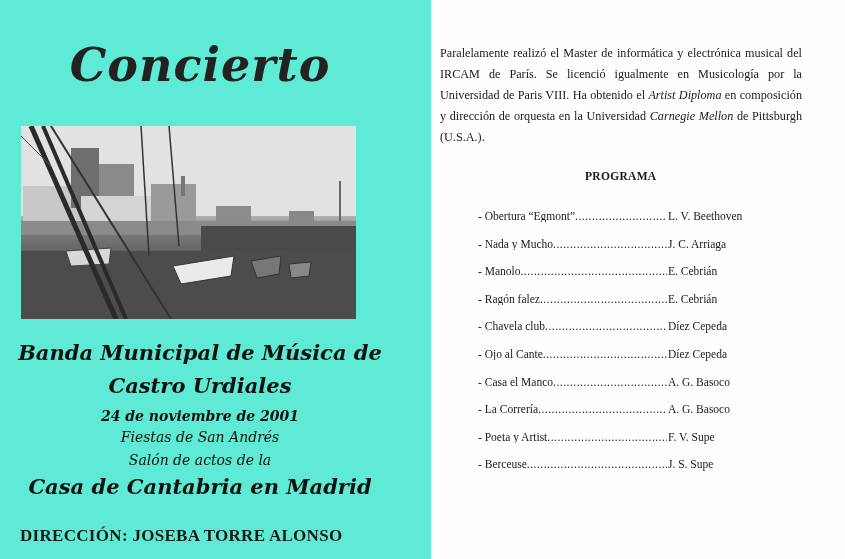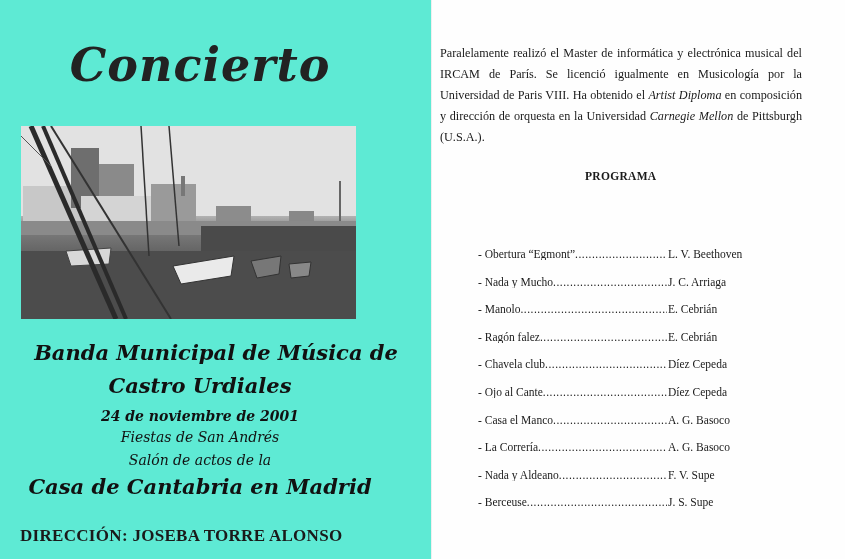--- a/index.html
+++ b/index.html
@@ -10,31 +10,31 @@
   .fold{position:absolute;left:431px;top:0;width:2px;height:559px;
         background:linear-gradient(90deg,#ececec,#f6f6f6);}
   .title{position:absolute;left:0;width:400px;top:38px;text-align:center;
          font-family:"DejaVu Serif",serif;font-style:italic;font-weight:bold;
          font-size:46px;letter-spacing:1px;color:#222;}
   .photo{position:absolute;left:21px;top:126px;width:335px;height:193px;overflow:hidden;
          background:linear-gradient(180deg,#e4e4e4 0%,#dcdcdc 35%,#bdbdbd 45%,#7a7a7a 55%,#5a5a5a 70%,#3c3c3c 100%);}
   .photo svg{display:block;}
   .band{position:absolute;left:0;width:400px;text-align:center;
         font-family:"DejaVu Serif",serif;font-style:italic;color:#111;}
-  .band.l1{top:340px;font-size:21px;font-weight:bold;padding-left:16px;}
+  .band.l1{top:340px;font-size:21px;font-weight:bold;}
   .band.l2{top:373px;font-size:21px;font-weight:bold;}
   .band.l3{top:408px;font-size:14px;font-weight:bold;}
   .band.l4{top:429px;font-size:14px;}
   .band.l5{top:452px;font-size:14px;}
   .band.l6{top:474px;font-size:21px;font-weight:bold;}
   .direction{position:absolute;left:20px;top:526px;font-size:17px;font-weight:bold;letter-spacing:0.3px;}
   .bio{position:absolute;left:440px;top:43px;width:362px;font-size:12.2px;line-height:21px;text-align:justify;}
   .bio i{font-style:italic;}
   .prog-title{position:absolute;left:585px;top:170px;font-size:11.5px;font-weight:bold;letter-spacing:0.3px;}
-  .prog-list{position:absolute;left:478px;top:210px;width:280px;margin-top:38px;}
+  .prog-list{position:absolute;left:478px;top:210px;width:280px;}
   .prog-item{height:27.6px;display:flex;font-size:11.5px;white-space:nowrap;}
   .prog-item .work{flex:0 0 auto;}
   .prog-item .dots{flex:1 1 auto;overflow:hidden;letter-spacing:0.5px;}
   .prog-item .dots::before{content:"....................................................................................................";}
   .prog-item .composer{position:absolute;left:190px;}
   .prog-item{position:relative;}
   .prog-item .left{position:absolute;left:0;width:189px;display:flex;overflow:hidden;}
 </style>
 </head>
 <body>
@@ -146,21 +146,21 @@
     </div>
   <div class="prog-item">
       <div class="left">
         <span class="work">- La Correría</span>
         <span class="dots"></span>
       </div>
       <span class="composer">A. G. Basoco</span>
     </div>
   <div class="prog-item">
       <div class="left">
-        <span class="work">- Nada y Aldeano</span>
+        <span class="work">- Poeta y Artist</span>
         <span class="dots"></span>
       </div>
       <span class="composer">F. V. Supe</span>
     </div>
   <div class="prog-item">
       <div class="left">
         <span class="work">- Berceuse</span>
         <span class="dots"></span>
       </div>
       <span class="composer">J. S. Supe</span>

